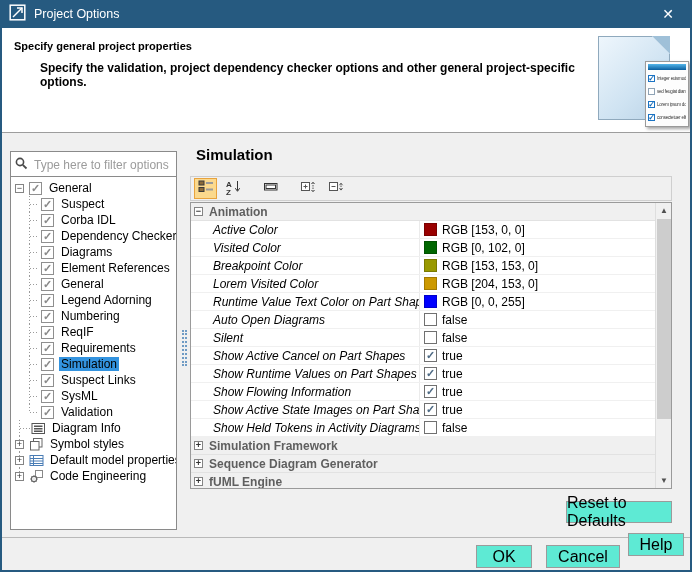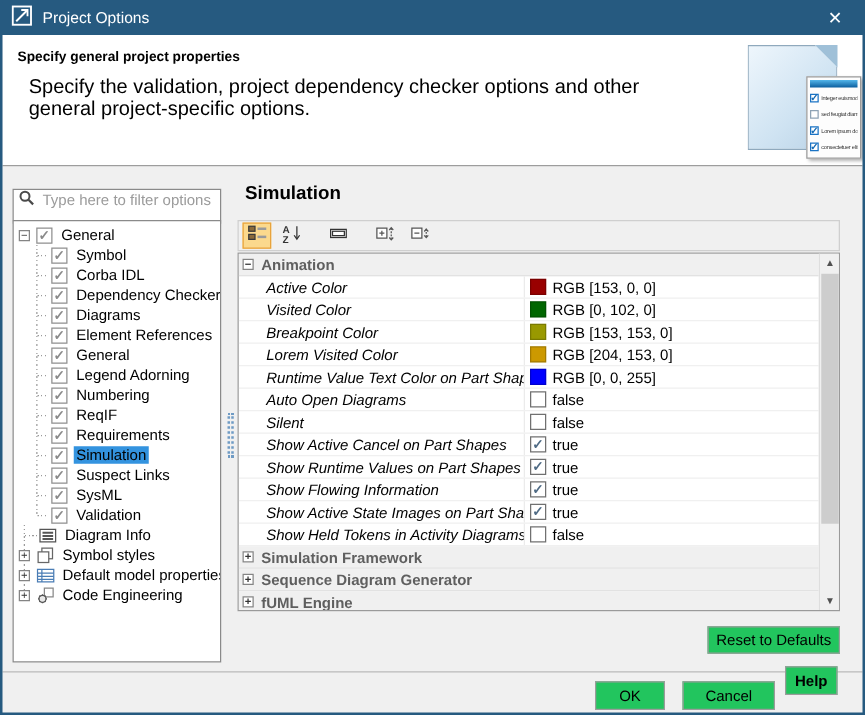--- a/index.html
+++ b/index.html
@@ -12,42 +12,42 @@
   .titlebar{position:absolute;left:0;top:0;width:692px;height:28px;background:#265a80;
     display:flex;align-items:center;padding-left:9px;gap:8px;color:#fff;}
   .titlebar .title{font-size:12.5px;}
   .close-btn{position:absolute;right:8px;top:0;width:32px;height:28px;display:flex;
     align-items:center;justify-content:center;color:#fff;font-size:14px;cursor:default;}
 
   
   .header{position:absolute;left:2px;top:28px;width:688px;height:105px;background:#fff;
     border-bottom:1px solid #9d9d9d;}
   .header-title{position:absolute;left:12px;top:12px;font-weight:bold;font-size:11px;}
-  .header-desc{position:absolute;left:21px;top:33px;font-size:16px;width:540px;}
+  .header-desc{position:absolute;left:38px;top:33px;font-size:12px;width:540px;font-weight:bold;}
 
   
   .ill-page{position:absolute;left:596px;top:8px;width:72px;height:84px;
     background:linear-gradient(135deg,#eef6fc 0%,#cfe3f2 60%,#b9d2e6 100%);
     border:1px solid #8fa9bd;
     clip-path:polygon(0 0,calc(100% - 18px) 0,100% 18px,100% 100%,0 100%);}
   .ill-fold{position:absolute;left:650px;top:8px;width:0;height:0;
     border-left:18px solid #9fc0d8;border-top:18px solid transparent;transform:rotate(180deg);}
   .ill-card{position:absolute;left:643px;top:33px;width:44px;height:66px;background:#fdfdfd;
     border:1px solid #9a9a9a;box-shadow:2px 2px 3px rgba(0,0,0,0.35);padding:2px;}
   .ill-card-header{height:6px;background:linear-gradient(#54b6ea,#0b5e9e);margin-bottom:2px;}
   .ill-row{display:flex;align-items:center;gap:2px;height:13px;overflow:hidden;}
   .ill-box{width:7px;height:7px;border:1px solid #8fa3b5;background:#fff;flex:0 0 auto;
     display:flex;align-items:center;justify-content:center;}
   .ill-box.checked{border-color:#1a73c4;}
   .ill-check{color:#1268b3;font-size:8px;font-weight:bold;line-height:0;}
   .ill-label{font-size:4.5px;color:#333;white-space:nowrap;letter-spacing:-0.2px;}
 
   
   .search-box{position:absolute;left:10px;top:151px;width:167px;height:28px;background:#fff;
-    border:1px solid #8a8a8a;display:flex;align-items:flex-start;gap:4px;padding:0 4px;}
+    border:1px solid #8a8a8a;display:flex;align-items:center;gap:4px;padding:0 4px;}
   .search-box input{border:none;outline:none;flex:1;font-family:"Liberation Sans",sans-serif;
     font-size:12px;color:#333;background:transparent;min-width:0;}
   .search-box input::placeholder{color:#9b9b9b;}
 
   
   .tree-panel{position:absolute;left:10px;top:176px;width:167px;height:354px;background:#fff;
     border:1px solid #8a8a8a;padding-top:3px;overflow:hidden;}
   .tree-row{position:relative;height:16px;display:flex;align-items:center;padding-left:4px;}
   .tree-row.child{padding-left:30px;}
   .dotsV{position:absolute;width:1px;background-image:repeating-linear-gradient(to bottom,#9a9a9a 0 1px,transparent 1px 3px);}
@@ -91,27 +91,27 @@
     display:flex;align-items:center;justify-content:center;color:#4f6b85;font-size:11px;font-weight:bold;}
 
   
   .vscroll{position:absolute;right:0;top:0;width:16px;bottom:0;background:#f0f0f0;
     border-left:1px solid #dedede;}
   .sb-arrow{position:absolute;left:0;width:16px;height:15px;display:flex;align-items:center;
     justify-content:center;color:#505050;font-size:8px;}
   .sb-thumb{position:absolute;left:1px;width:14px;top:16px;height:200px;background:#cdcdcd;}
 
   
-  .btn{position:absolute;height:22px;background:#22c55e;border:1px solid #9b9b9b;
-    display:flex;align-items:center;justify-content:center;font-size:12px;color:#000;}
+  .btn{position:absolute;height:22px;background:#5eead4;border:1px solid #9b9b9b;
+    display:flex;align-items:center;justify-content:center;font-size:16px;color:#000;}
   .btn-reset{left:566px;top:501px;width:106px;}
   .footer-sep{position:absolute;left:2px;top:537px;width:688px;height:1px;background:#b9b9b9;}
   .btn-ok{left:476px;top:545px;width:56px;height:23px;}
   .btn-cancel{left:546px;top:545px;width:74px;height:23px;}
-  .btn-help{left:628px;top:533px;width:42px;height:23px;font-weight:bold;}
+  .btn-help{left:628px;top:533px;width:56px;height:23px;}
 </style>
 </head>
 <body>
 
 <div class="dialog">
   <div class="frame"></div>
 
   <div class="titlebar">
     <span>
       <svg width="17" height="17" viewBox="0 0 17 17">
@@ -171,21 +171,21 @@
   <div class="tree-panel" id="tree-panel">
       <div class="tree-row">
         <span class="expander">−</span>
         <span class="tree-check">✓</span>
         <span class="tree-label">General</span>
       </div>
       <div class="tree-row child">
         <span class="dotsV" style="left: 18px; top: 0px; height: 100%;"></span>
         <span class="dotsH" style="left: 19px; top: 8px; width: 9px;"></span>
         <span class="tree-check">✓</span>
-        <span class="tree-label">Symbol</span>
+        <span class="tree-label">Suspect</span>
       </div>
       <div class="tree-row child">
         <span class="dotsV" style="left: 18px; top: 0px; height: 100%;"></span>
         <span class="dotsH" style="left: 19px; top: 8px; width: 9px;"></span>
         <span class="tree-check">✓</span>
         <span class="tree-label">Corba IDL</span>
       </div>
       <div class="tree-row child">
         <span class="dotsV" style="left: 18px; top: 0px; height: 100%;"></span>
         <span class="dotsH" style="left: 19px; top: 8px; width: 9px;"></span>

